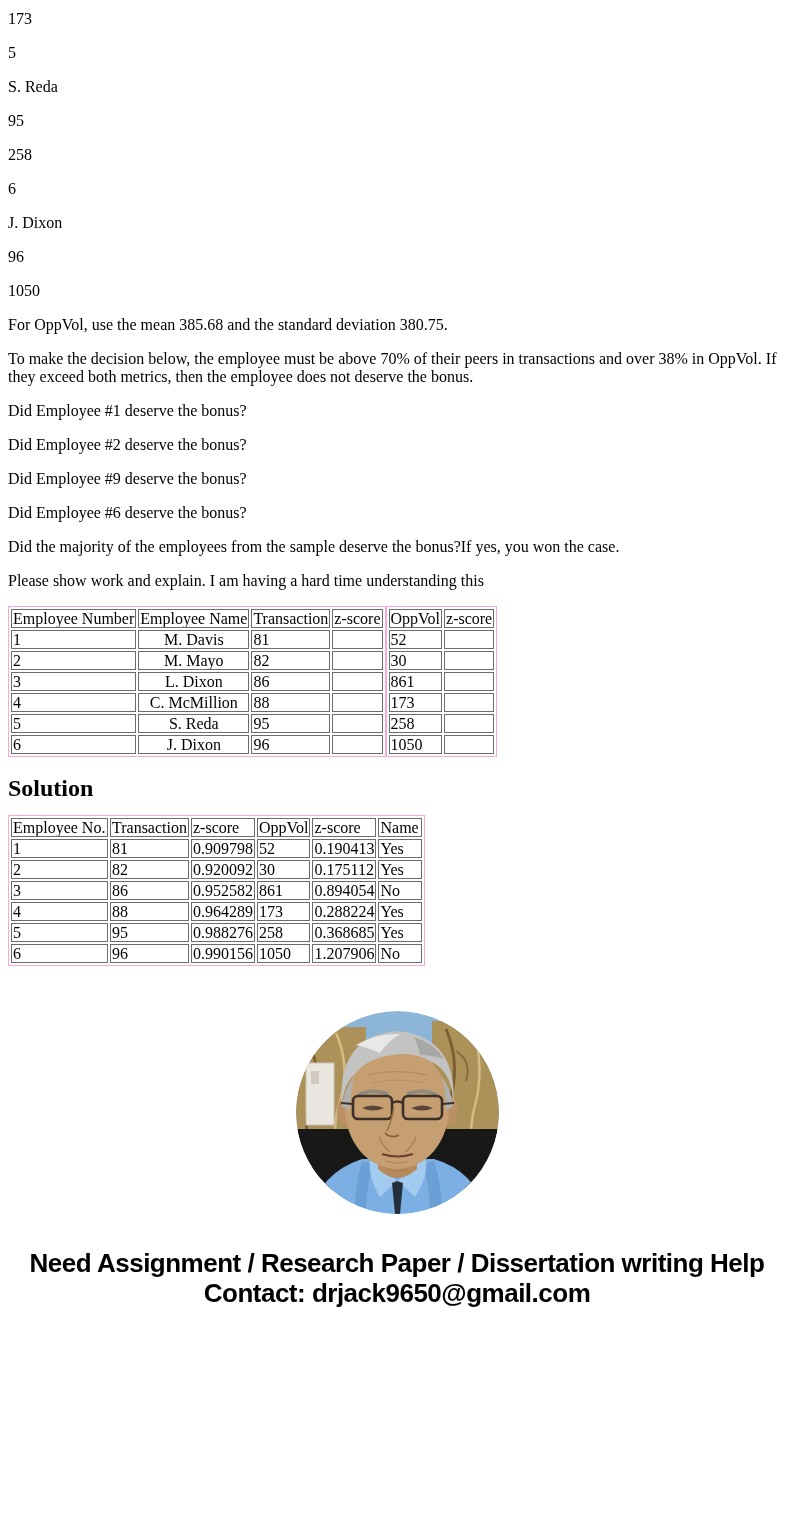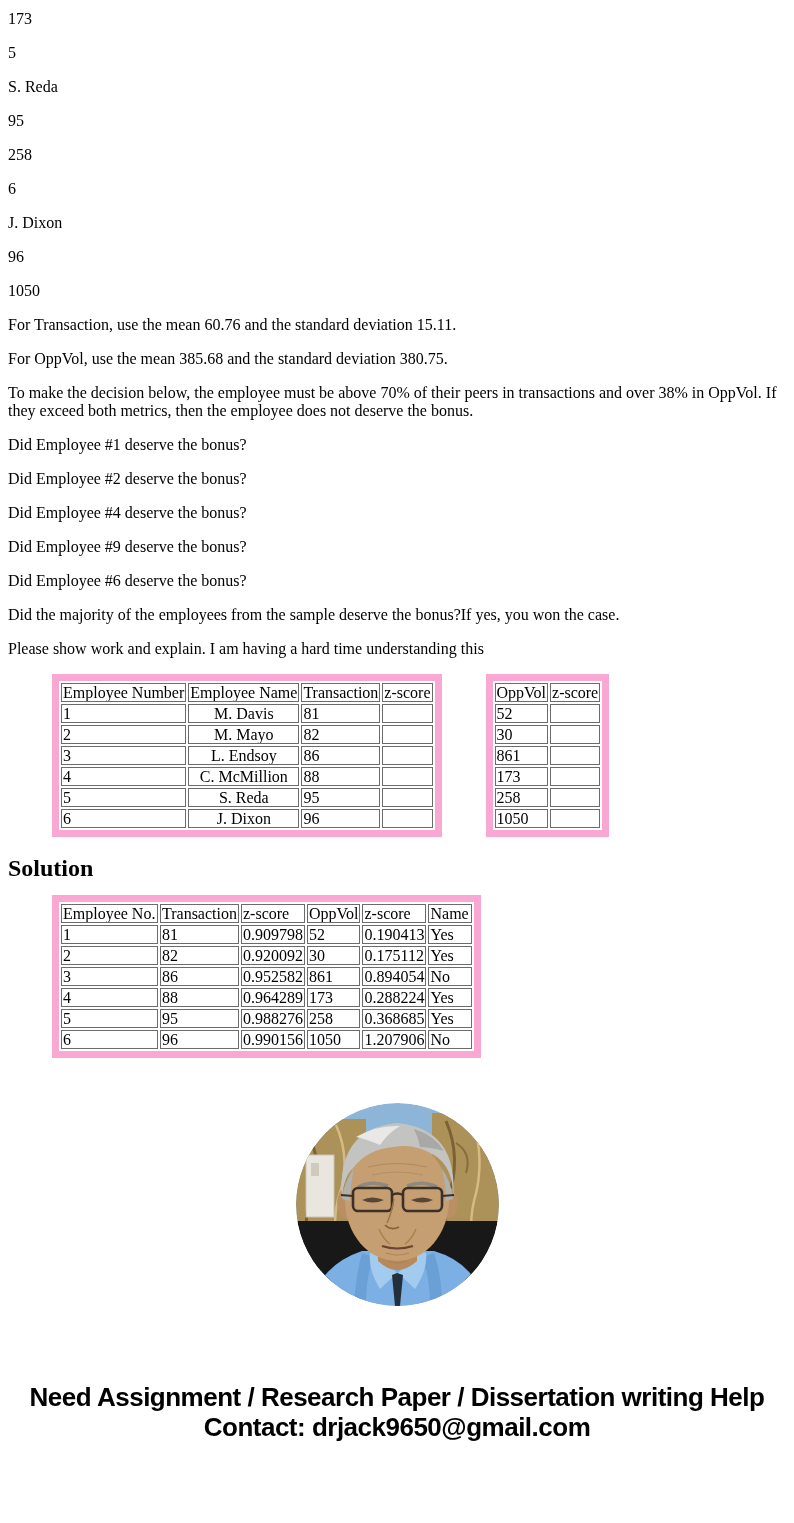--- a/index.html
+++ b/index.html
@@ -15,23 +15,22 @@
     margin: 16px 0;
     line-height: 18px;
   }
   .doc .intro p:first-child { margin-top: 2px; }
 
   
   .tables-row { display: flex; align-items: flex-start; margin: 16px 0; }
   table.grid {
     border-collapse: separate;
     border-spacing: 2px;
-    border: 7px solid #f9a8d4;
+    border: 1px solid #f9a8d4;
     background: #ffffff;
-    margin-left: 44px;
   }
   table.grid th, table.grid td {
     border: 1px solid #6b6b6b;
     font-weight: normal;
     text-align: left;
     vertical-align: top;
     padding: 0 1px;
     line-height: 17px;
     font-size: 16px;
     white-space: nowrap;
@@ -68,21 +67,21 @@
   }
   .photo-circle {
     width: 203px;
     height: 203px;
     border-radius: 50%;
     overflow: hidden;
     display: block;
   }
 
   .footer-banner {
-    margin: 76px auto 20px auto;
+    margin: 34px auto 20px auto;
     max-width: 744px;
     text-align: center;
     font-family: "Liberation Sans", sans-serif;
     font-weight: bold;
     font-size: 26px;
     line-height: 30px;
     letter-spacing: -0.5px;
     color: #000000;
   }
 </style>
@@ -97,26 +96,24 @@
       <p>S. Reda</p>
       <p>95</p>
       <p>258</p>
       <p>6</p>
       <p>J. Dixon</p>
       <p>96</p>
       <p>1050</p>
     </div>
 
   <div>
-      <p>For Transaction, use the mean 60.76 and the standard deviation 15.11.</p>
       <p>For OppVol, use the mean 385.68 and the standard deviation 380.75.</p>
       <p>To make the decision below, the employee must be above 70% of their peers in transactions and over 38% in OppVol. If they exceed both metrics, then the employee does not deserve the bonus.</p>
       <p>Did Employee #1 deserve the bonus?</p>
       <p>Did Employee #2 deserve the bonus?</p>
-      <p>Did Employee #4 deserve the bonus?</p>
       <p>Did Employee #9 deserve the bonus?</p>
       <p>Did Employee #6 deserve the bonus?</p>
       <p>Did the majority of the employees from the sample deserve the bonus?If yes, you won the case.</p>
       <p>Please show work and explain. I am having a hard time understanding this</p>
     </div>
 
   <div class="tables-row">
     <table class="grid t1a">
         <thead>
           <tr>
@@ -134,21 +131,21 @@
             <td>&nbsp;</td>
           </tr>
           <tr>
             <td>2</td>
             <td>M. Mayo</td>
             <td>82</td>
             <td>&nbsp;</td>
           </tr>
           <tr>
             <td>3</td>
-            <td>L. Endsoy</td>
+            <td>L. Dixon</td>
             <td>86</td>
             <td>&nbsp;</td>
           </tr>
           <tr>
             <td>4</td>
             <td>C. McMillion</td>
             <td>88</td>
             <td>&nbsp;</td>
           </tr>
           <tr>

